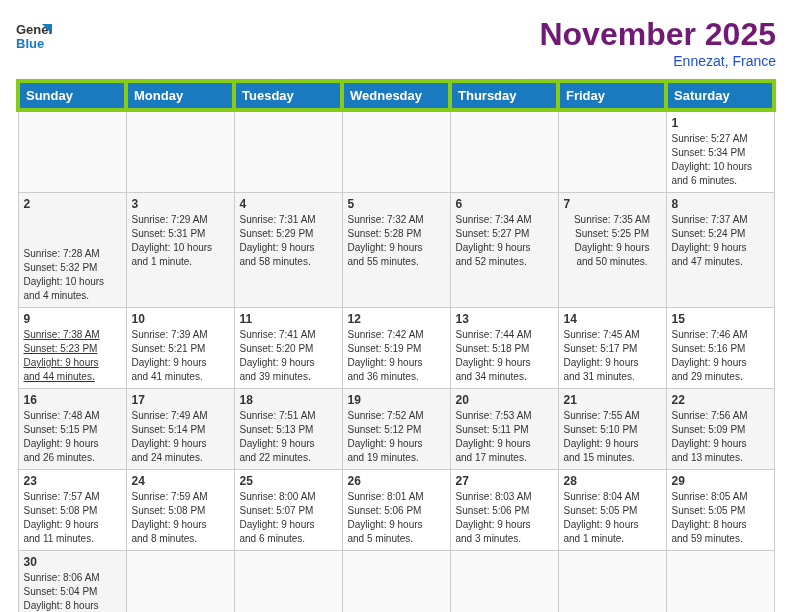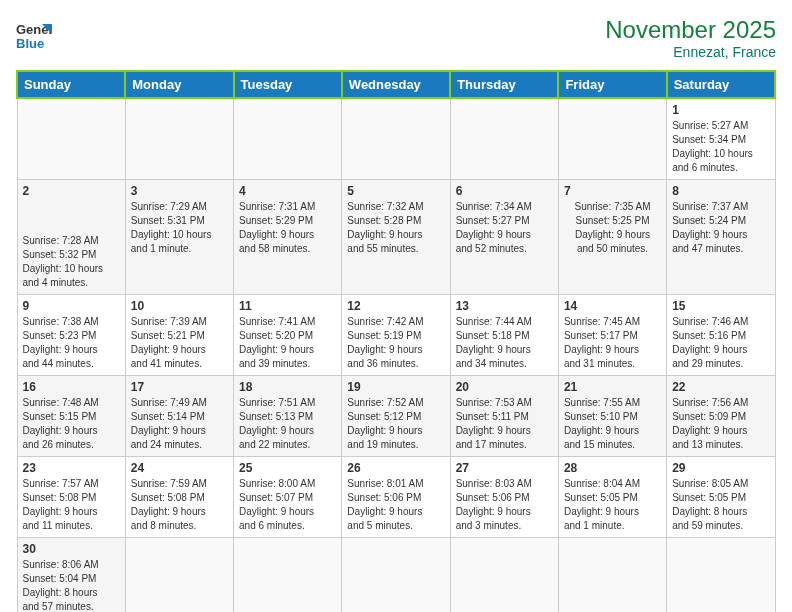--- a/index.html
+++ b/index.html
@@ -22,40 +22,40 @@
       gap: 6px;
     }
     .logo-icon {
       width: 36px;
       height: 36px;
     }
     .title-block {
       text-align: right;
     }
     .month-title {
-      font-size: 24px;
-      font-weight: normal;
-      color: #15803d;
+      font-size: 32px;
+      font-weight: bold;
+      color: #701a75;
     }
     .location {
       font-size: 14px;
-      color: #0f766e;
+      color: #1d4ed8;
     }
     .calendar {
       width: 100%;
       border-collapse: collapse;
       border: 1px solid #ccc;
     }
     .calendar th {
       background: #1a7abf;
       color: #fff;
       text-align: left;
       padding: 5px 6px;
       font-size: 13px;
-      border: 2px solid #84cc16;
+      border: 4px solid #84cc16;
     }
     .calendar td {
       vertical-align: top;
       border: 1px solid #ccc;
       padding: 4px 5px;
       width: 108px;
       min-height: 70px;
       font-size: 10.5px;
       color: #333;
       background: #fff;
@@ -170,21 +170,21 @@
           <span class="day-number">8</span>
           <div class="day-info" style="white-space: pre-line;">Sunrise: 7:37 AM
 Sunset: 5:24 PM
 Daylight: 9 hours
 and 47 minutes.</div>
         </td>
       </tr>
       <tr>
         <td>
           <span class="day-number">9</span>
-          <div class="day-info" style="white-space: pre-line;">Sunrise: 7:38 AM
+          <div class="day-info" style="white-space: pre-line; text-decoration: underline;">Sunrise: 7:38 AM
 Sunset: 5:23 PM
 Daylight: 9 hours
 and 44 minutes.</div>
         </td>
         <td>
           <span class="day-number">10</span>
           <div class="day-info" style="white-space: pre-line;">Sunrise: 7:39 AM
 Sunset: 5:21 PM
 Daylight: 9 hours
 and 41 minutes.</div>

